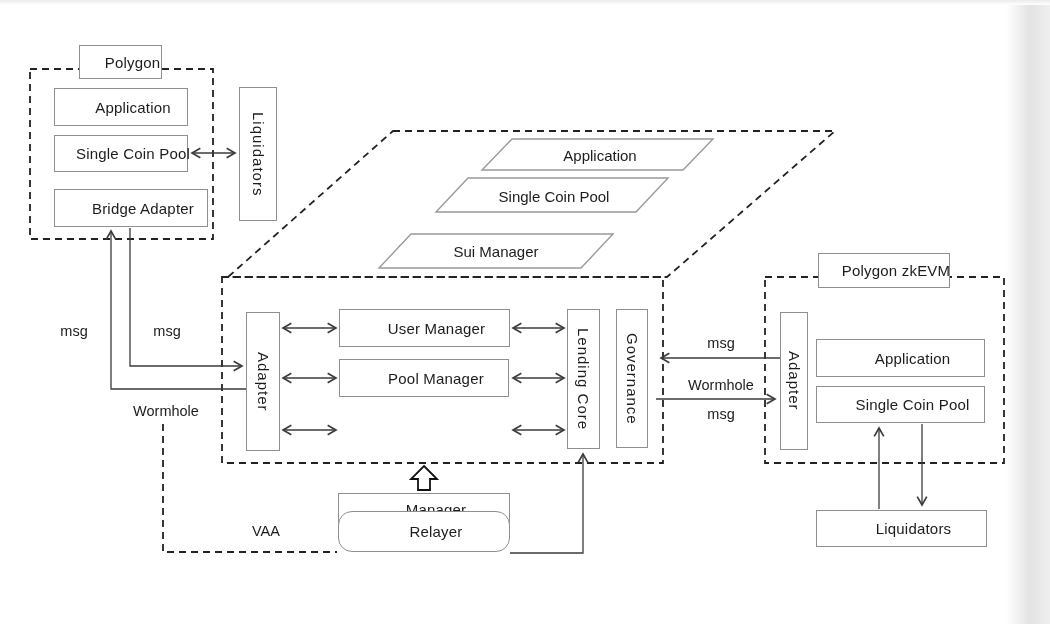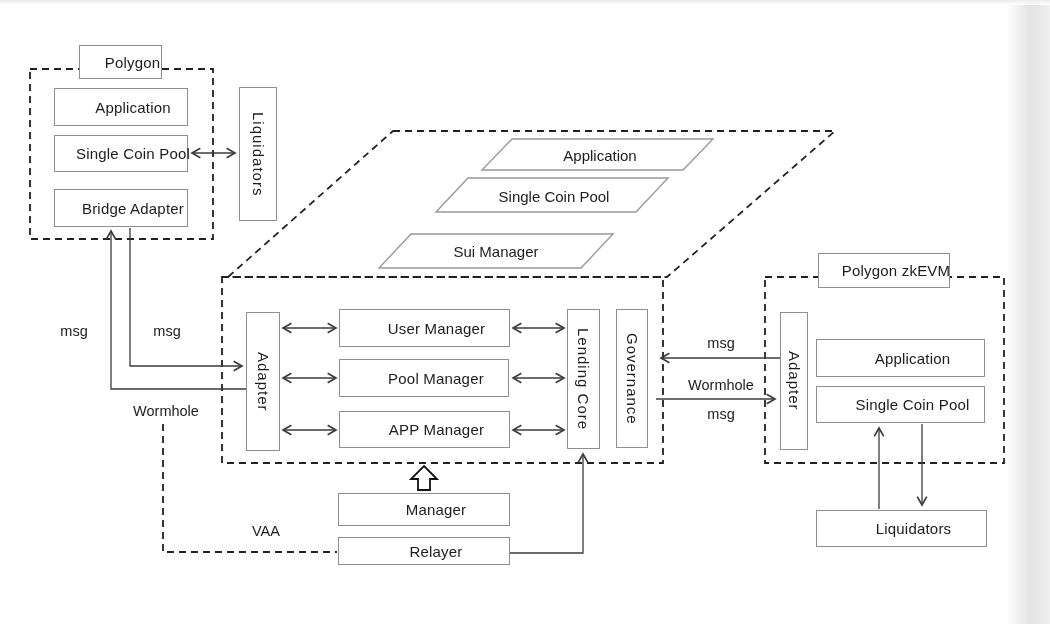--- a/index.html
+++ b/index.html
@@ -83,42 +83,39 @@
 
   <div class="box" style="left:79px;top:45px;width:83px;height:34px;">
     <span>Polygon</span>
   </div>
   <div class="box" style="left:54px;top:88px;width:134px;height:38px;">
     <span>Application</span>
   </div>
   <div class="box" style="left:54px;top:135px;width:134px;height:37px;">
     <span>Single Coin Pool</span>
   </div>
-  <div class="box" style="left:54px;top:189px;width:134px;height:38px;">
+  <div class="box" style="left:54px;top:189px;width:154px;height:38px;">
     <span>Bridge Adapter</span>
   </div>
   <div class="vbox" style="left:239px;top:87px;width:38px;height:134px;">
     <span>Liquidators</span>
   </div>
 
   <div class="flabel" style="left:600px;top:155px;">Application</div>
   <div class="flabel" style="left:554px;top:196px;">Single Coin Pool</div>
   <div class="flabel" style="left:496px;top:251px;">Sui Manager</div>
 
   <div class="vbox" style="left:246px;top:312px;width:34px;height:139px;">
     <span>Adapter</span>
   </div>
   <div class="box" style="left:339px;top:309px;width:171px;height:38px;">
     <span>User Manager</span>
   </div>
   <div class="box" style="left:339px;top:359px;width:170px;height:38px;">
     <span>Pool Manager</span>
-  </div>
-  <div class="box" style="left:339px;top:411px;width:171px;height:37px;">
-    <span>APP Manager</span>
   </div>
   <div class="vbox" style="left:567px;top:309px;width:33px;height:140px;">
     <span>Lending Core</span>
   </div>
   <div class="vbox" style="left:616px;top:309px;width:32px;height:139px;">
     <span>Governance</span>
   </div>
 
   <div class="box" style="left:818px;top:253px;width:132px;height:35px;">
     <span>Polygon zkEVM</span>
@@ -132,21 +129,21 @@
   <div class="box" style="left:816px;top:386px;width:169px;height:37px;">
     <span>Single Coin Pool</span>
   </div>
   <div class="box" style="left:816px;top:510px;width:171px;height:37px;">
     <span>Liquidators</span>
   </div>
 
   <div class="box" style="left:338px;top:493px;width:172px;height:33px;">
     <span>Manager</span>
   </div>
-  <div class="box" style="left:338px;top:537px;width:172px;height:28px;">
+  <div class="box" style="left:338px;top:511px;width:172px;height:41px;border-radius:14px;">
     <span>Relayer</span>
   </div>
 
   <div class="elabel" style="left:74px;top:331px;">msg</div>
   <div class="elabel" style="left:167px;top:331px;">msg</div>
   <div class="elabel" style="left:166px;top:411px;">Wormhole</div>
   <div class="elabel" style="left:244px;top:531px;margin-left:22px;">VAA</div>
   <div class="elabel" style="left:721px;top:343px;">msg</div>
   <div class="elabel" style="left:721px;top:385px;">Wormhole</div>
   <div class="elabel" style="left:721px;top:414px;">msg</div>

